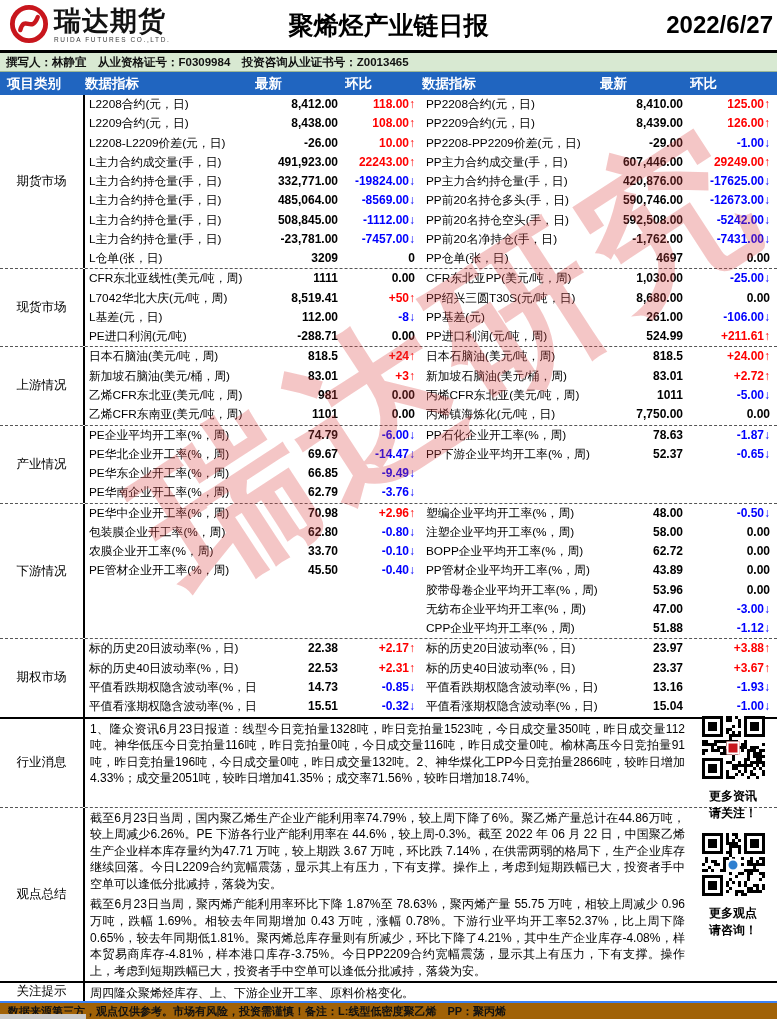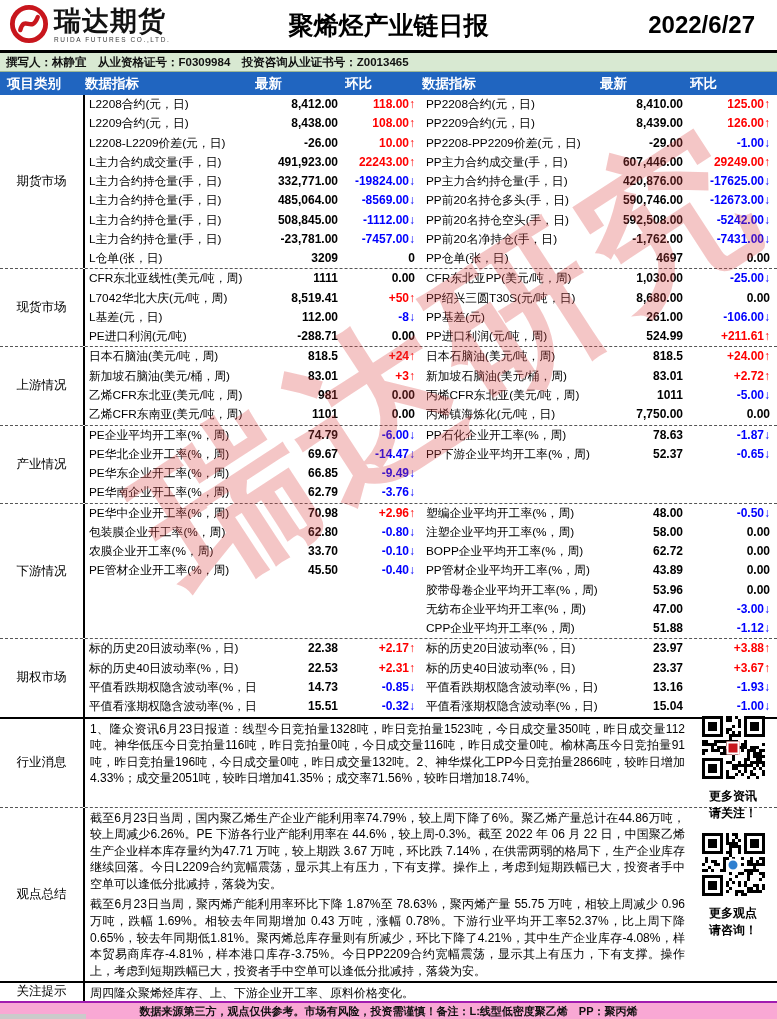--- a/index.html
+++ b/index.html
@@ -6,21 +6,21 @@
   body{background:#888;font-family:"Liberation Sans","DejaVu Sans",sans-serif}
   .page{position:relative;width:777px;height:1019px;background:#fff;margin:0 auto;overflow:hidden}
 
   
   .hdr{position:relative;height:50px}
   .logo{position:absolute;left:8px;top:3px;display:flex;align-items:center;gap:4px}
   .brand-col{display:flex;flex-direction:column;line-height:1}
   .brand-name{font-size:27px;font-weight:700;color:#121212;letter-spacing:1px}
   .brand-sub{font-size:6.5px;color:#3a3a3a;letter-spacing:1.6px;margin-top:2px}
   .title{position:absolute;left:0;right:0;top:9px;text-align:center;font-size:25px;font-weight:700;color:#000}
-  .date{position:absolute;right:22px;top:11px;font-size:24px;font-weight:700;color:#000}
+  .date{position:absolute;right:4px;top:11px;font-size:24px;font-weight:700;color:#000}
   .hline{height:3px;background:#000}
 
   
   .writer{height:19px;background:#d8e9d2;font-size:11.5px;font-weight:700;line-height:19px;padding-left:6px;color:#111;border-bottom:1px solid #9db896}
 
   
   .thead{display:flex;background:#2065c0;color:#fff;height:23px;line-height:23px;font-size:13.5px;font-weight:700}
   .thead .c{text-align:left;overflow:hidden}
   .thead .c0{width:85px;text-align:left;padding-left:7px}
   .thead .c1{width:170px}.thead .c2{width:90px}.thead .c3{width:77px}
@@ -55,21 +55,21 @@
   .qrwrap svg{display:block}
   .qrlogo{position:absolute;left:50%;top:50%;transform:translate(-50%,-50%);width:13px;height:13px}
   .qrlogo.red{background:#c8161d;border:2px solid #fff}
   .qrlogo.blue{background:#2e7fd0;border:2px solid #fff;border-radius:50%}
   .qr-cap{font-size:12px;font-weight:700;color:#000;margin:5px 16px 9px}
 
   
   .wm{position:absolute;left:90px;top:250px;width:720px;text-align:center;font-size:165px;font-weight:700;color:rgba(218,66,66,0.30);transform:rotate(-33deg);pointer-events:none;white-space:nowrap;letter-spacing:8px;z-index:5}
 
   
-  .footer{height:19px;background:#f9a8d4;border-top:2px solid #a21caf;display:flex;justify-content:center;font-size:11px;font-weight:700;line-height:17px;padding:0 8px;color:#111}
+  .footer{height:19px;background:#a16207;border-top:2px solid #3b82f6;display:flex;justify-content:flex-start;font-size:11px;font-weight:700;line-height:17px;padding:0 8px;color:#111}
   .sheet-tab{position:absolute;left:0;bottom:0;width:86px;height:5px;background:#cbcbcb;z-index:6}
 </style>
 </head>
 <body>
 
 <div class="page">
 
   <div class="hdr">
     <div class="logo">
       <span>

